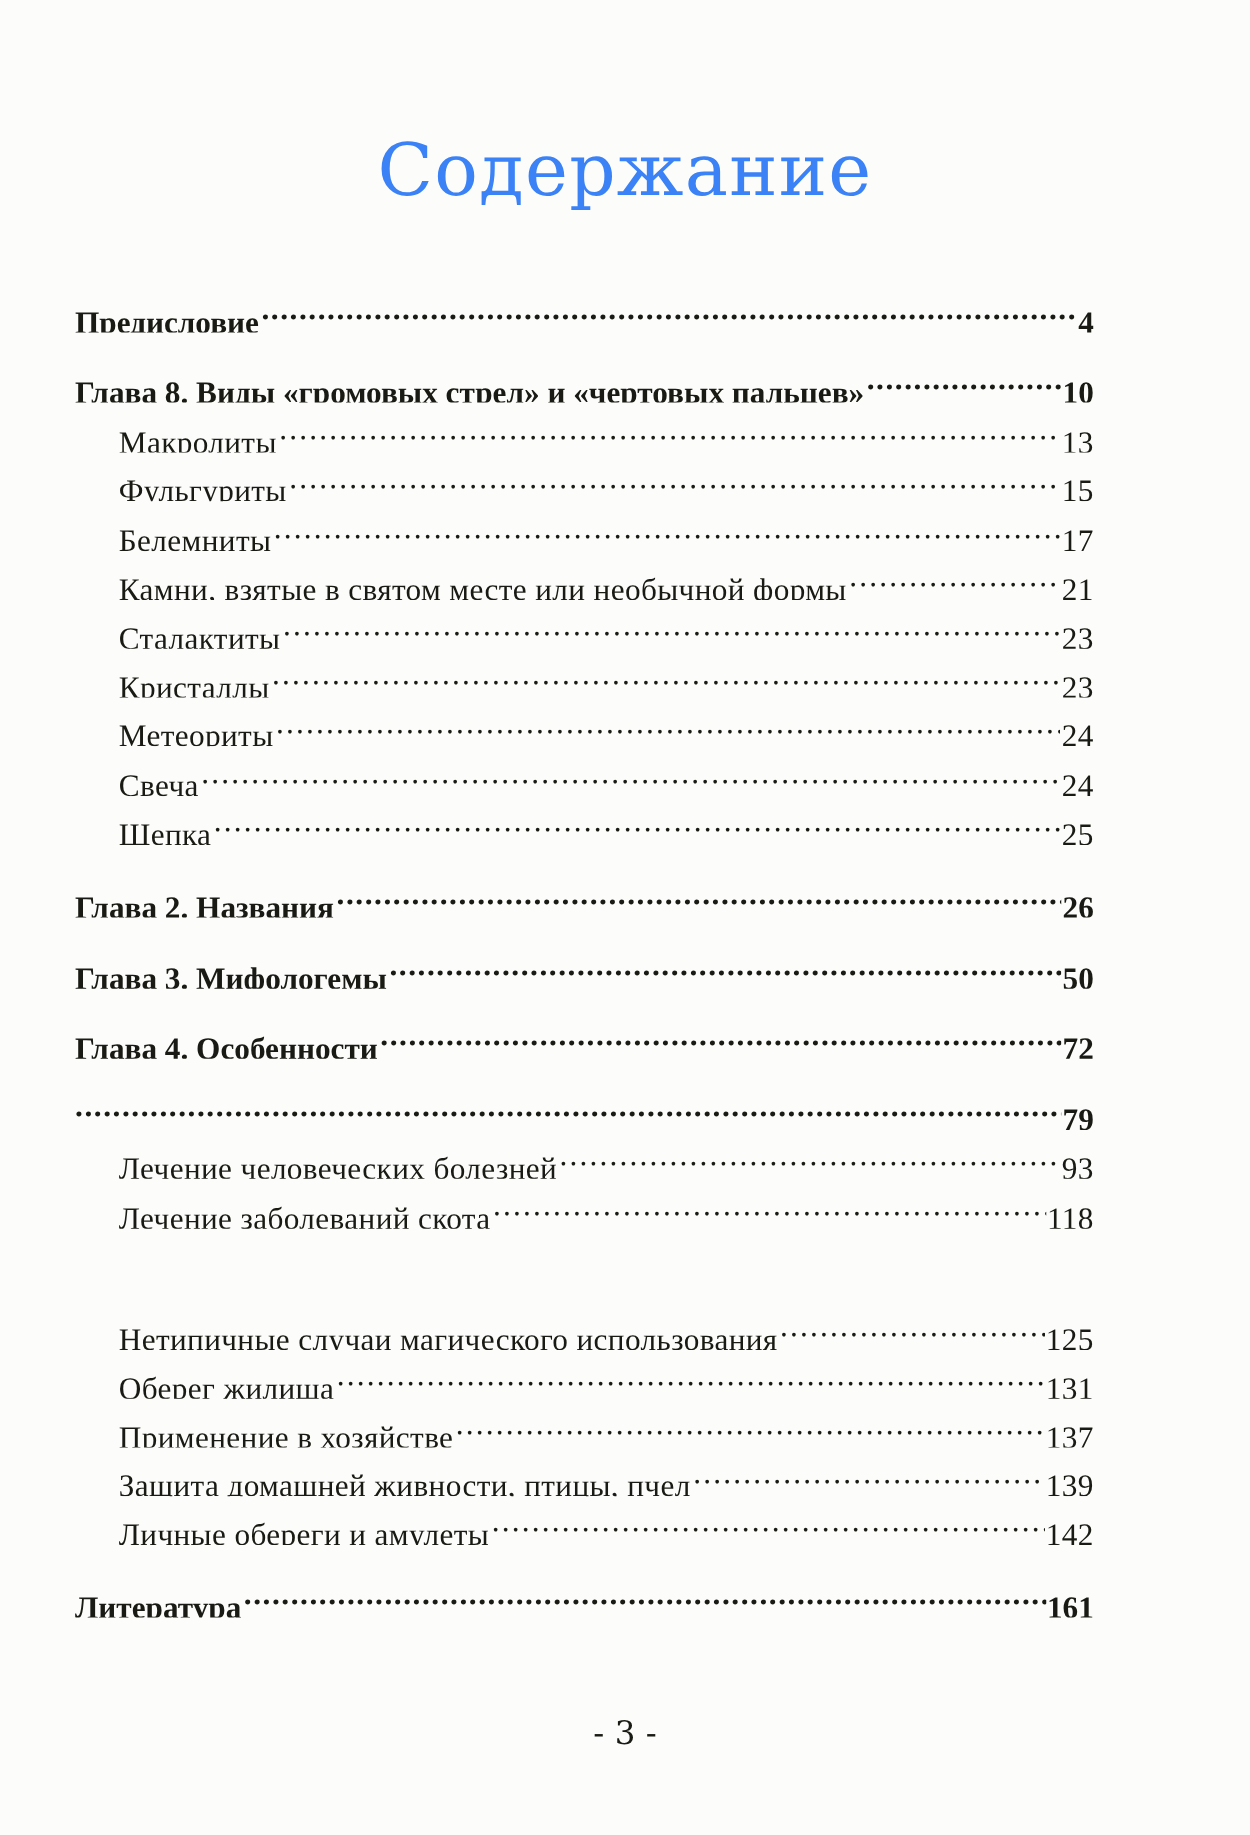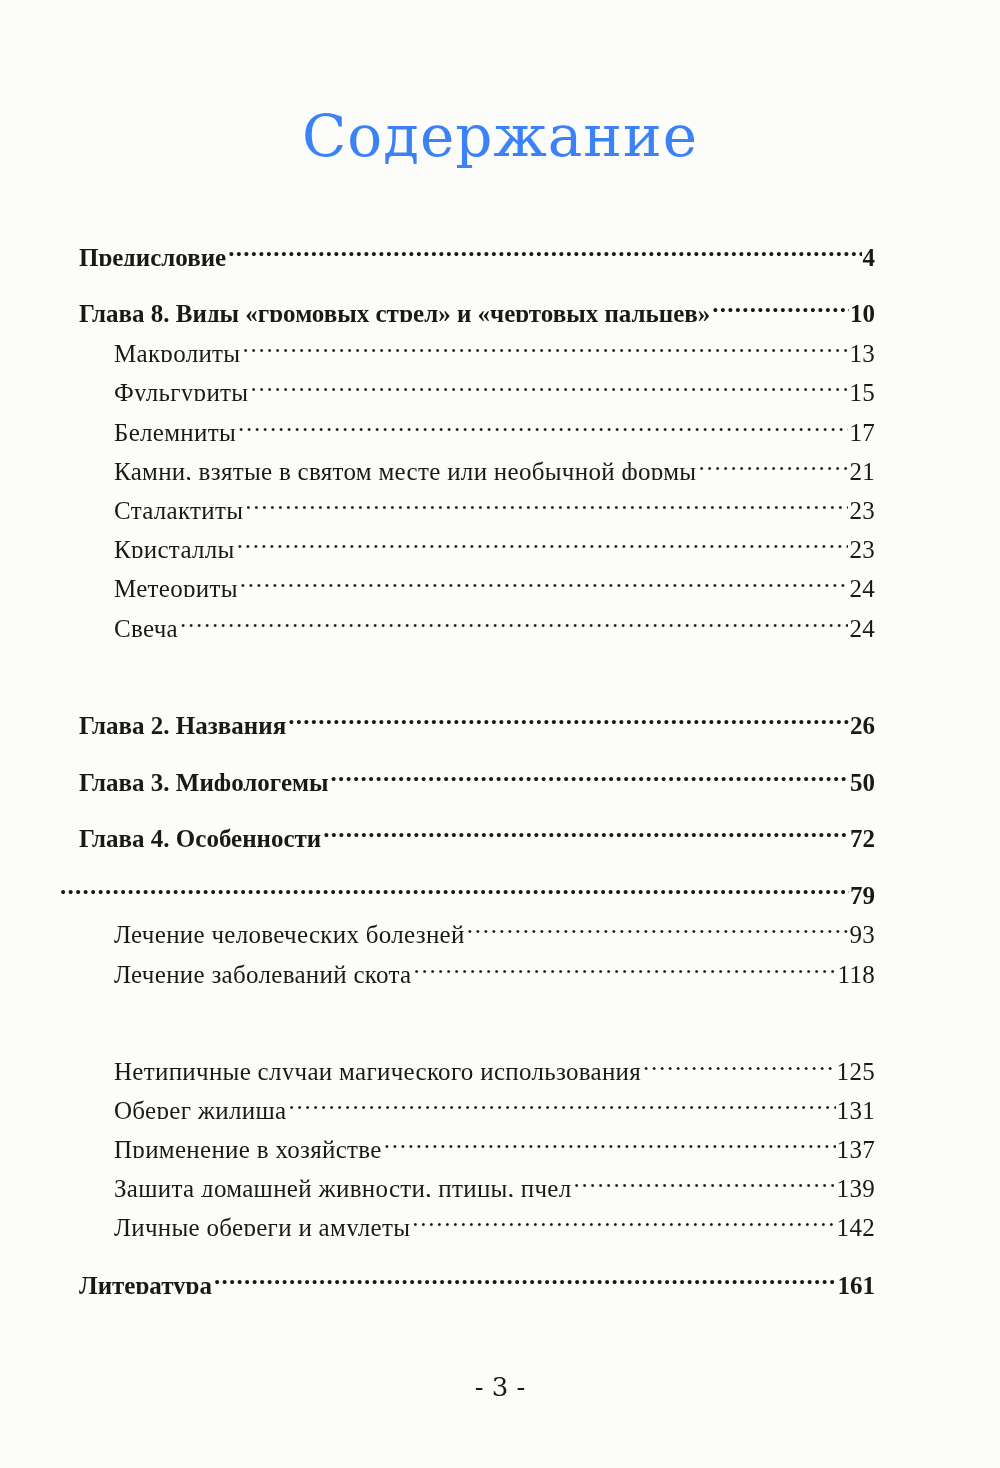--- a/index.html
+++ b/index.html
@@ -53,21 +53,20 @@
     }
     .entry.sub {
       left: 95px;
       font-weight: normal;
       font-size: 25px;
       letter-spacing: 0.3px;
     }
     .entry .label {
       flex: 0 0 auto;
       padding-right: 2px;
-      margin-left: 19px;
     }
     .entry .leader {
       flex: 1 1 auto;
       overflow: hidden;
       position: relative;
       height: 36px;
     }
     .entry .leader::after {
       content: ". . . . . . . . . . . . . . . . . . . . . . . . . . . . . . . . . . . . . . . . . . . . . . . . . . . . . . . . . . . . . . . . . . . . . . . . . . . . . . . . . . . . . . . . . . . . . . . . . . . . . . . . . . . . . . . . . . . . . . . . . . . . . . . . . . . . . . . . . . . . . . . . . . . . . . . . . . . . . .";
       position: absolute;
@@ -159,20 +158,25 @@
     <span class="leader"></span>
     <span class="page">24</span>
   </div>
 
   <div class="entry sub" style="top:601px">
     <span class="label">Свеча</span>
     <span class="leader"></span>
     <span class="page">24</span>
   </div>
 
+  <div class="entry sub" style="top:640px">
+    <span class="label">Щепка</span>
+    <span class="leader"></span>
+    <span class="page">25</span>
+  </div>
 
   <div class="entry main" style="top:698px">
     <span class="label">Глава 2. Названия</span>
     <span class="leader"></span>
     <span class="page">26</span>
   </div>
 
   <div class="entry main" style="top:755px">
     <span class="label">Глава 3. Мифологемы</span>
     <span class="leader"></span>

